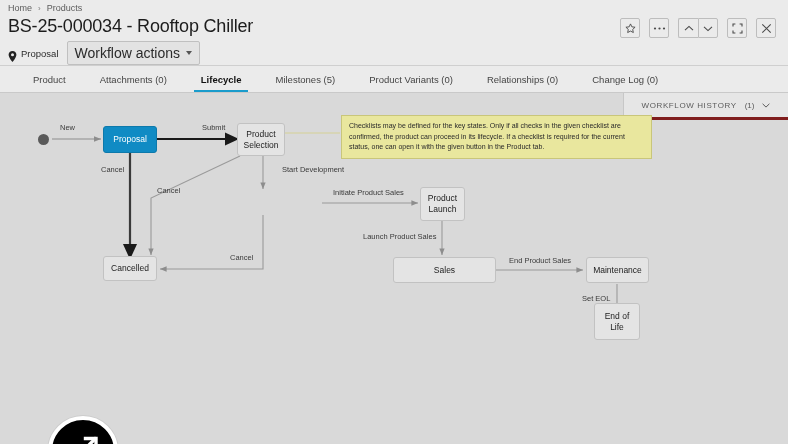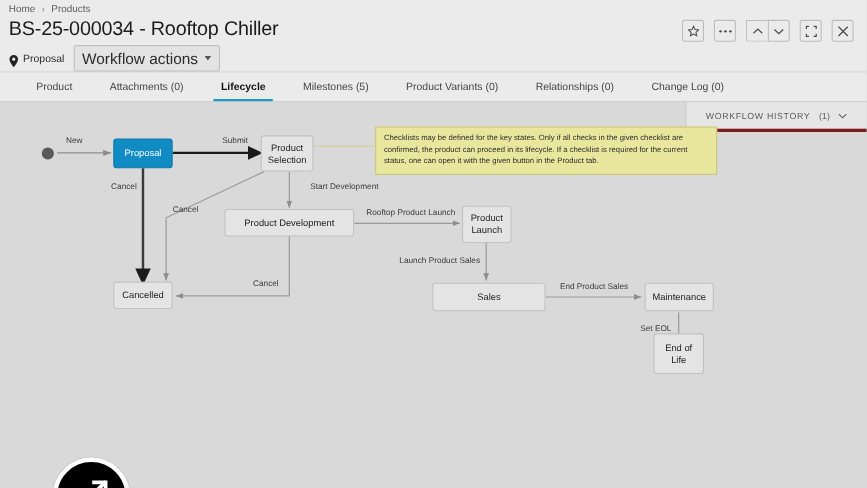--- a/index.html
+++ b/index.html
@@ -248,23 +248,20 @@
 
     <div class="node active" style="left:103px; top:33px;  width:54px;  height:27px;">
       <span class="lbl">Proposal</span>
     </div>
 
     <div class="node" style="left:237px; top:30px;  width:48px;  height:33px;">
       <span class="lbl" style="white-space:pre-line;">Product
 Selection</span>
     </div>
 
-    <div class="node" style="left:204px; top:97px;  width:118px; height:25px;">
-      <span class="lbl">Product Development</span>
-    </div>
 
     <div class="node" style="left:420px; top:94px;  width:45px;  height:34px;">
       <span class="lbl" style="white-space:pre-line;">Product
 Launch</span>
     </div>
 
     <div class="node" style="left:393px; top:164px; width:103px; height:26px;">
       <span class="lbl">Sales</span>
     </div>
 
@@ -279,21 +276,21 @@
 
     <div class="node" style="left:103px; top:163px; width:54px;  height:25px;">
       <span class="lbl">Cancelled</span>
     </div>
 
     <div class="edge-label" style="left:60px;  top:30px;">New</div>
     <div class="edge-label" style="left:170px; top:30px;margin-left:32px;">Submit</div>
     <div class="edge-label" style="left:101px; top:72px;">Cancel</div>
     <div class="edge-label" style="left:157px; top:93px;">Cancel</div>
     <div class="edge-label" style="left:270px; top:72px;margin-left:12px;">Start Development</div>
-    <div class="edge-label" style="left:333px; top:95px;">Rooftop Product Launch</div>
+    <div class="edge-label" style="left:333px; top:95px;">Initiate Product Sales</div>
     <div class="edge-label" style="left:230px; top:160px;">Cancel</div>
     <div class="edge-label" style="left:363px; top:139px;">Launch Product Sales</div>
     <div class="edge-label" style="left:509px; top:163px;">End Product Sales</div>
     <div class="edge-label" style="left:582px; top:201px;">Set EOL</div>
 
     <div class="cursor-badge" style="left:48px; top:323px;">
       <svg width="34" height="34" viewBox="0 0 34 34">
         <path d="M4 13v17h17V18" fill="none" stroke="#fff" stroke-width="3.4" stroke-linecap="square"></path>
         <path d="M15 19L29 5" fill="none" stroke="#fff" stroke-width="3.4" stroke-linecap="square"></path>
         <path d="M19.5 4.5H30V15" fill="none" stroke="#fff" stroke-width="3.4" stroke-linecap="square" stroke-linejoin="miter"></path>

